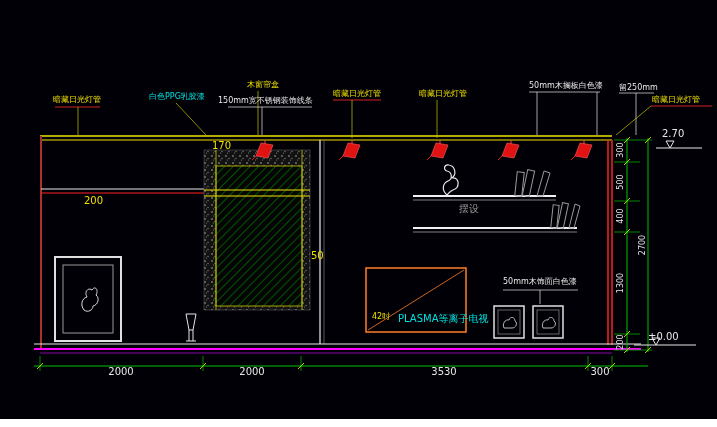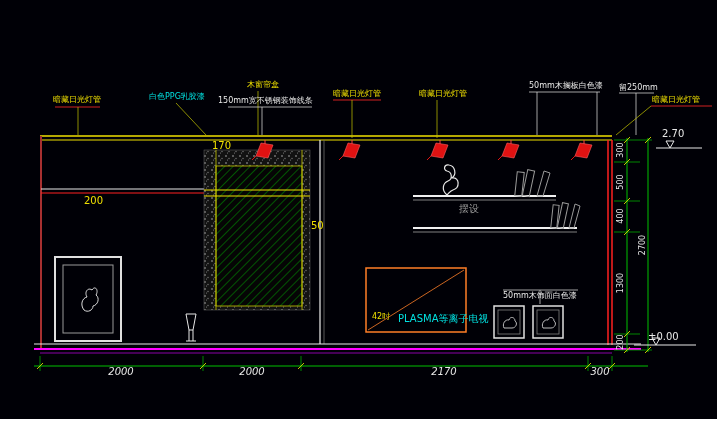--- a/index.html
+++ b/index.html
@@ -10,21 +10,21 @@
   }
   .lbl{position:absolute;white-space:nowrap;line-height:1;letter-spacing:0;}
   .c-yellow{color:#f0e000;}
   .c-cyan{color:#00e0e0;}
   .c-white{color:#e8e8e8;}
   .c-gray{color:#9a9a9a;text-align:right;}
   .s7{font-size:10px;}
   .s8{font-size:8px;}
   .s9{font-size:10px;}
   .vdim{transform:translate(-50%,-50%) rotate(-90deg);transform-origin:center;}
-  .hdim{transform:translate(-50%,0);font-style:italic;}
+  .hdim{transform:translate(-50%,0);}
   .paper-edge{position:absolute;left:0;bottom:0;width:100%;height:8px;background:#ffffff;}
   svg{position:absolute;left:0;top:0;}
 </style>
 </head>
 <body>
 
 <div class="stage">
 
   <svg width="717" height="427" viewBox="0 0 717 427">
     <defs>
@@ -220,32 +220,32 @@
 
   <div class="lbl c-yellow s8" style="left:53px;top:96px">暗藏日光灯管</div>
   <div class="lbl c-cyan s8" style="left:149px;top:93px">白色PPG乳胶漆</div>
   <div class="lbl c-yellow s8" style="left:247px;top:81px">木窗帘盒</div>
   <div class="lbl c-white s8" style="left:218px;top:97px">150mm宽不锈钢装饰线条</div>
   <div class="lbl c-yellow s8" style="left:333px;top:90px">暗藏日光灯管</div>
   <div class="lbl c-yellow s8" style="left:419px;top:90px">暗藏日光灯管</div>
   <div class="lbl c-white s8" style="left:529px;top:82px">50mm木搁板白色漆</div>
   <div class="lbl c-white s8" style="left:619px;top:84px">留250mm</div>
   <div class="lbl c-yellow s8" style="left:652px;top:96px">暗藏日光灯管</div>
-  <div class="lbl c-white s8" style="left:503px;top:292px">50mm木饰面白色漆</div>
+  <div class="lbl c-white s8" style="left:503px;top:278px">50mm木饰面白色漆</div>
   <div class="lbl c-yellow s8" style="left:372px;top:313px">42吋</div>
   <div class="lbl c-cyan s7" style="left:398px;top:314px">PLASMA等离子电视</div>
   <div class="lbl c-gray s7" style="left:459px;top:204px">摆设</div>
 
   <div class="lbl c-yellow s7" style="left:212px;top:141px">170</div>
-  <div class="lbl c-yellow s7" style="left:311px;top:221px">50</div>
+  <div class="lbl c-yellow s7" style="left:311px;top:251px">50</div>
   <div class="lbl c-yellow s7" style="left:84px;top:196px">200</div>
 
   <div class="lbl c-white s9 hdim" style="left:121px;top:367px">2000</div>
   <div class="lbl c-white s9 hdim" style="left:252px;top:367px">2000</div>
-  <div class="lbl c-white s9 hdim" style="left:444px;top:367px">2170</div>
+  <div class="lbl c-white s9 hdim" style="left:444px;top:367px">3530</div>
   <div class="lbl c-white s9 hdim" style="left:600px;top:367px">300</div>
 
   <div class="lbl c-white s8 vdim" style="left:621px;top:150px">300</div>
   <div class="lbl c-white s8 vdim" style="left:621px;top:182px">500</div>
   <div class="lbl c-white s8 vdim" style="left:621px;top:216px">400</div>
   <div class="lbl c-white s8 vdim" style="left:621px;top:283px">1300</div>
   <div class="lbl c-white s8 vdim" style="left:621px;top:342px">200</div>
   <div class="lbl c-white s8 vdim" style="left:643px;top:245px">2700</div>
 
   <div class="lbl c-white s9" style="left:662px;top:129px">2.70</div>

